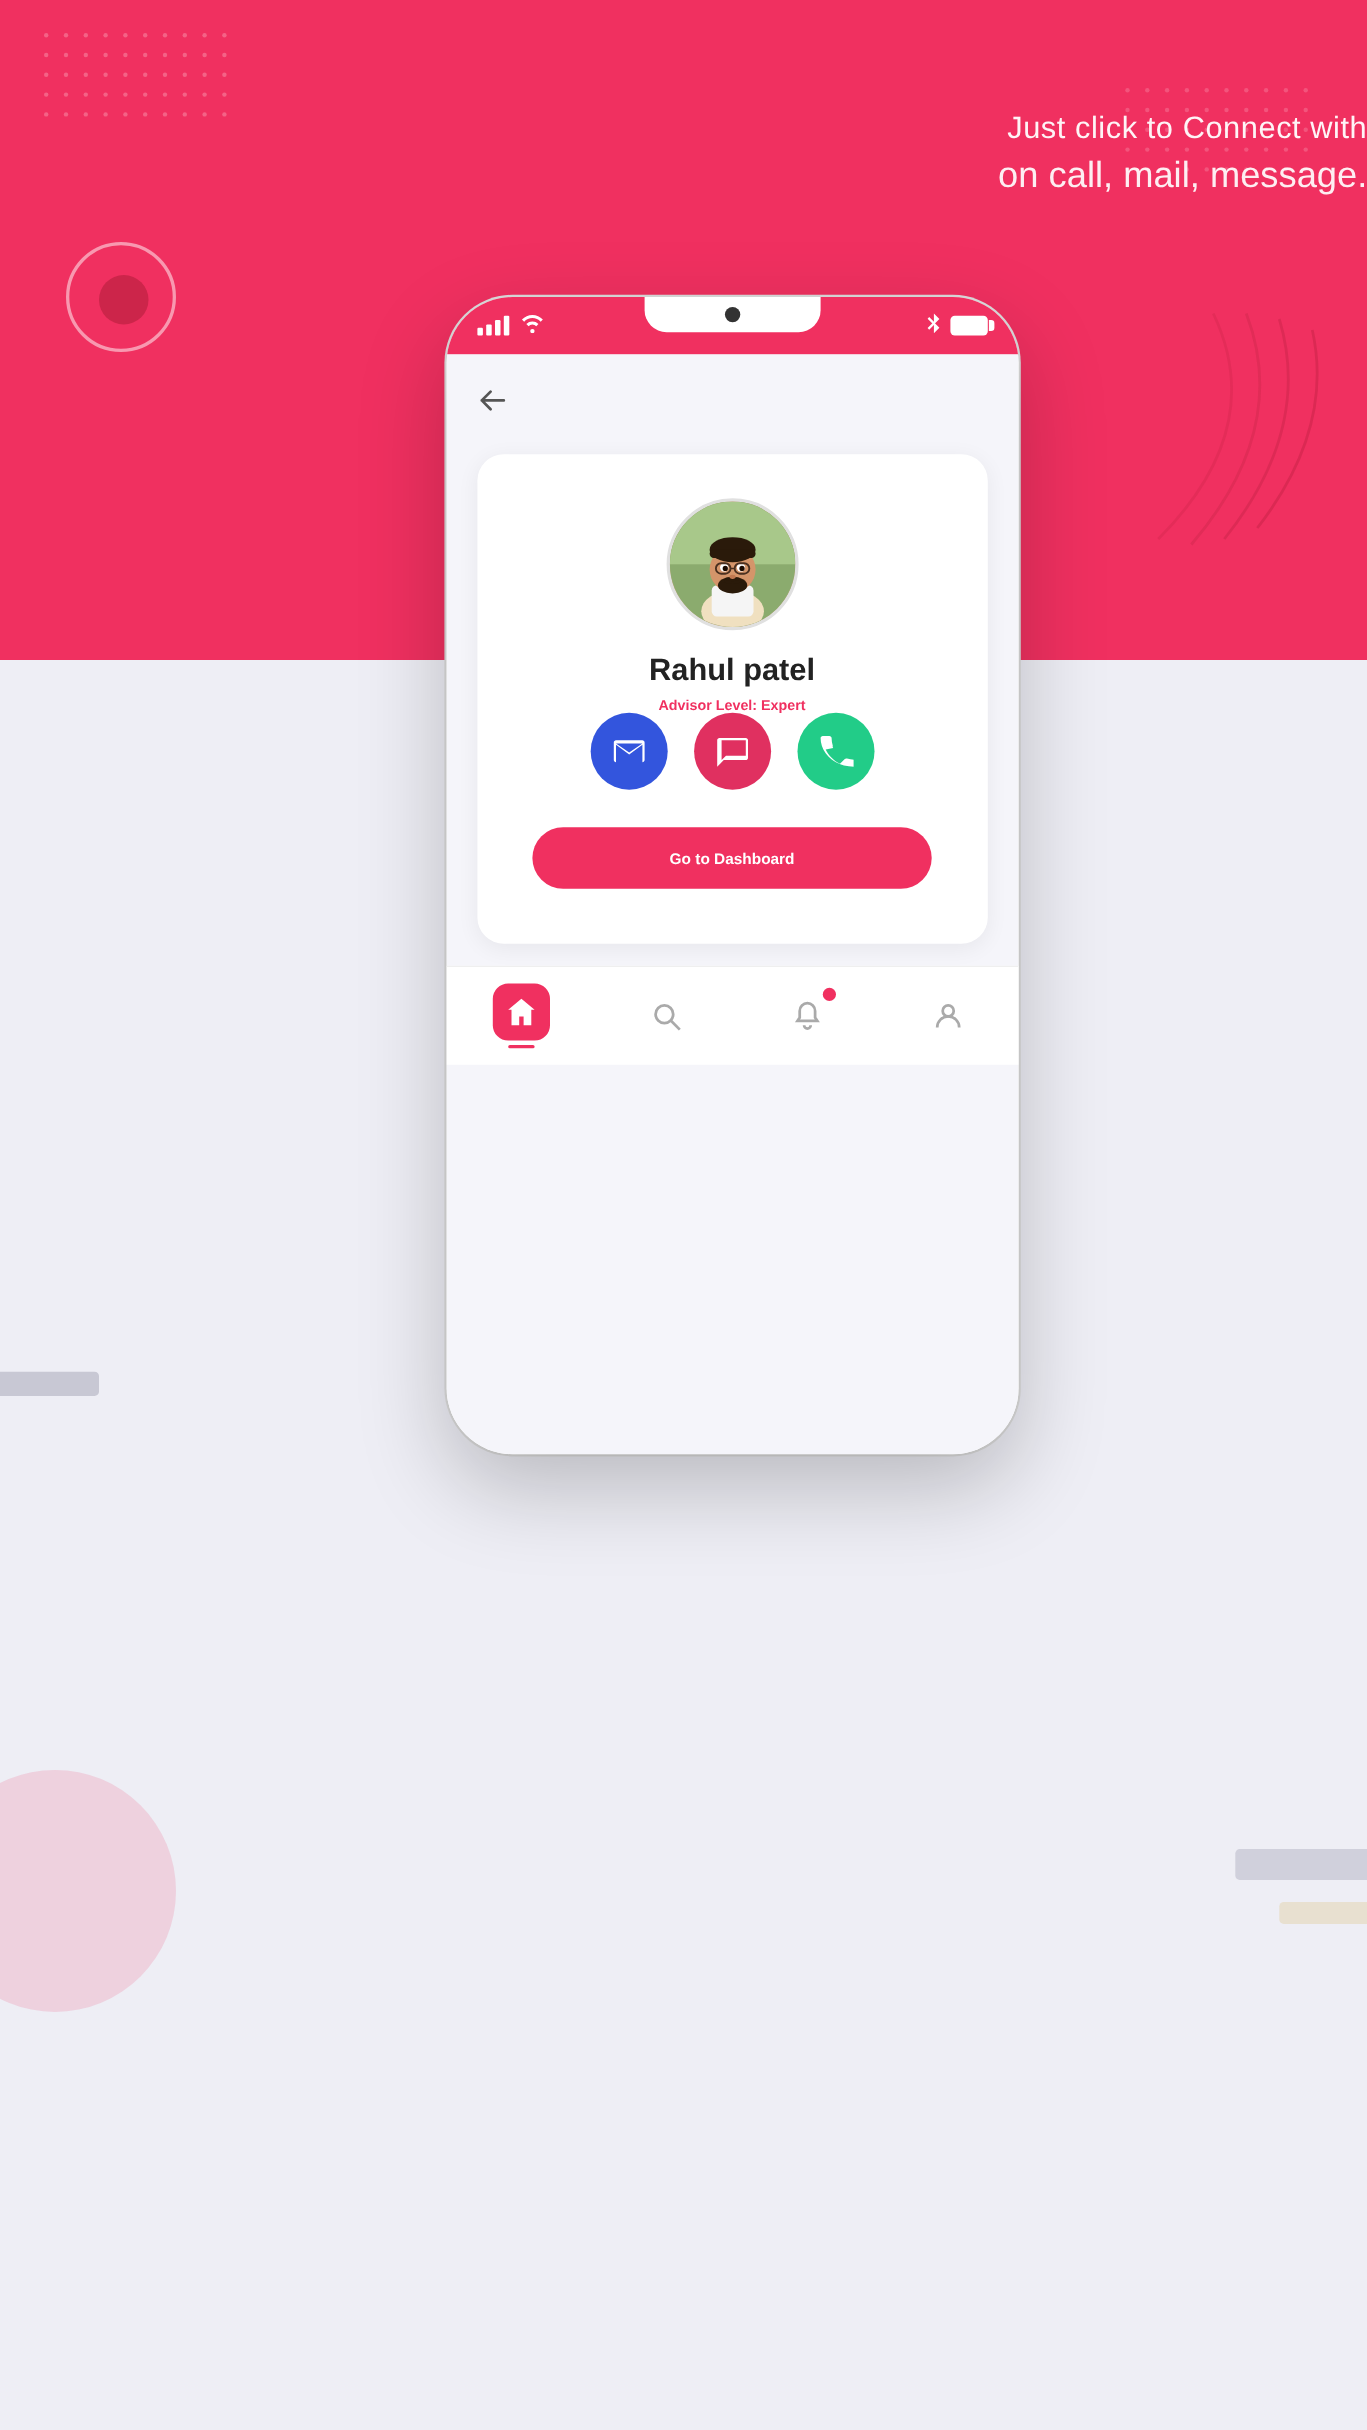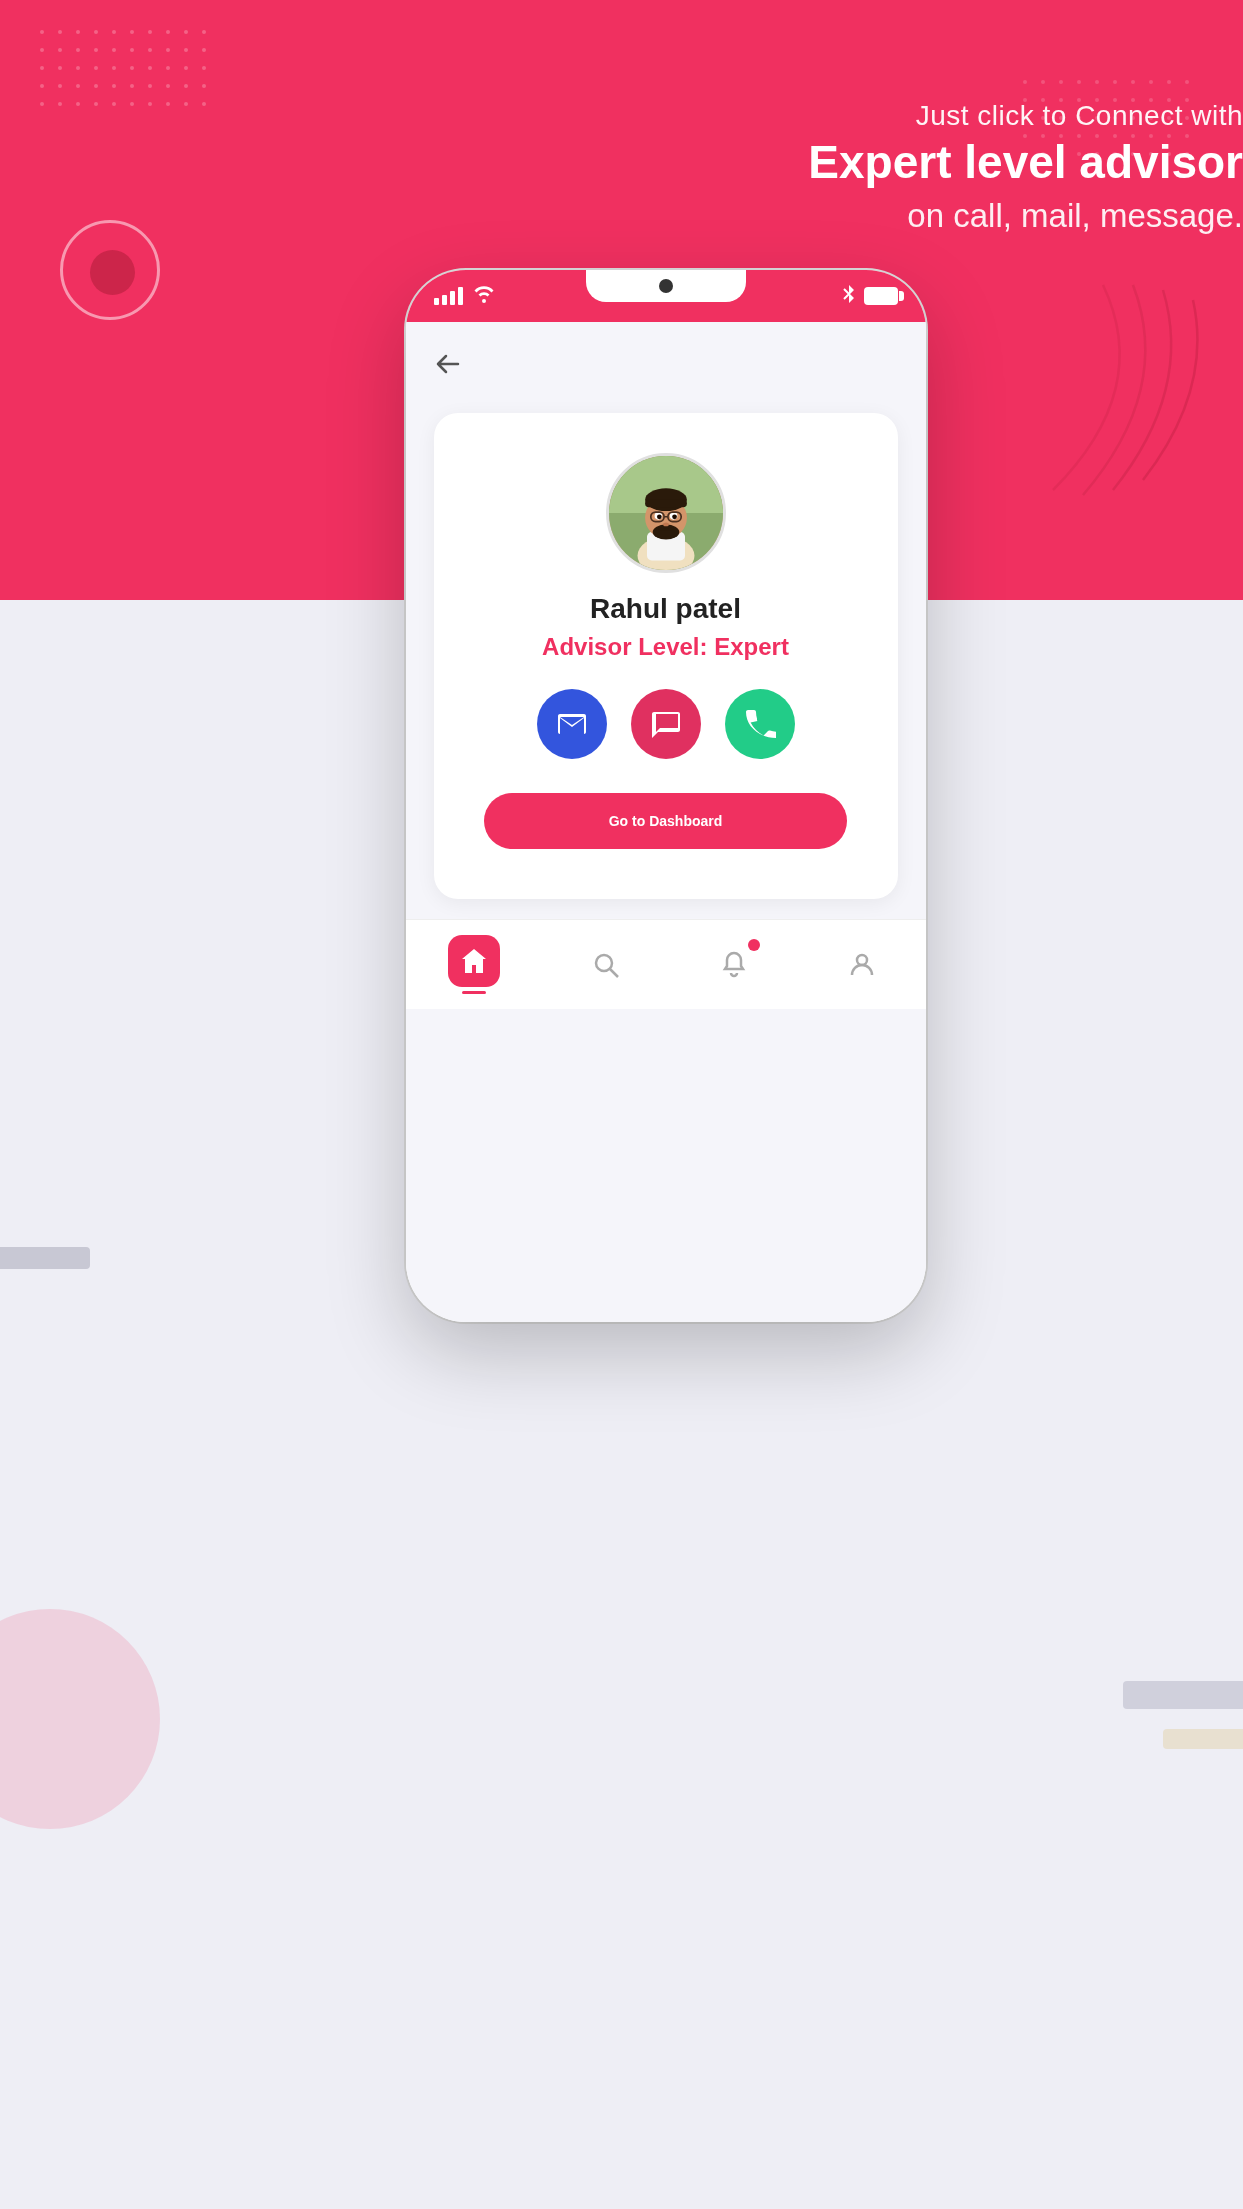--- a/index.html
+++ b/index.html
@@ -250,23 +250,22 @@
     }
 
     .advisor-name {
       font-size: 28px;
       font-weight: 700;
       color: #222;
       margin-bottom: 8px;
     }
 
     .advisor-level {
-      font-size: 24px;
+      font-size: 13px;
       color: #888;
-      margin-bottom: 28px;
     }
     .advisor-level span {
       color: #f03060;
       font-weight: 600;
     }
 
     
     .action-buttons {
       display: flex;
       justify-content: center;
@@ -518,21 +517,20 @@
 
 <div class="left-circle"></div>
 
 <div class="right-bar1"></div>
 <div class="right-bar2"></div>
 
 <div class="bottom-left-bar"></div>
 
 <div class="header-text">
   <div class="header-sub">Just click to Connect with</div>
-  <div class="header-main">Expert level advisor</div>
   <div class="header-desc">on call, mail, message.</div>
 </div>
 
 <div class="phone-wrapper">
   <div class="phone">
 
     <div class="status-bar">
       <div class="status-bar-left">
         <div class="signal-bars">
           <span style="height:7px"></span>

